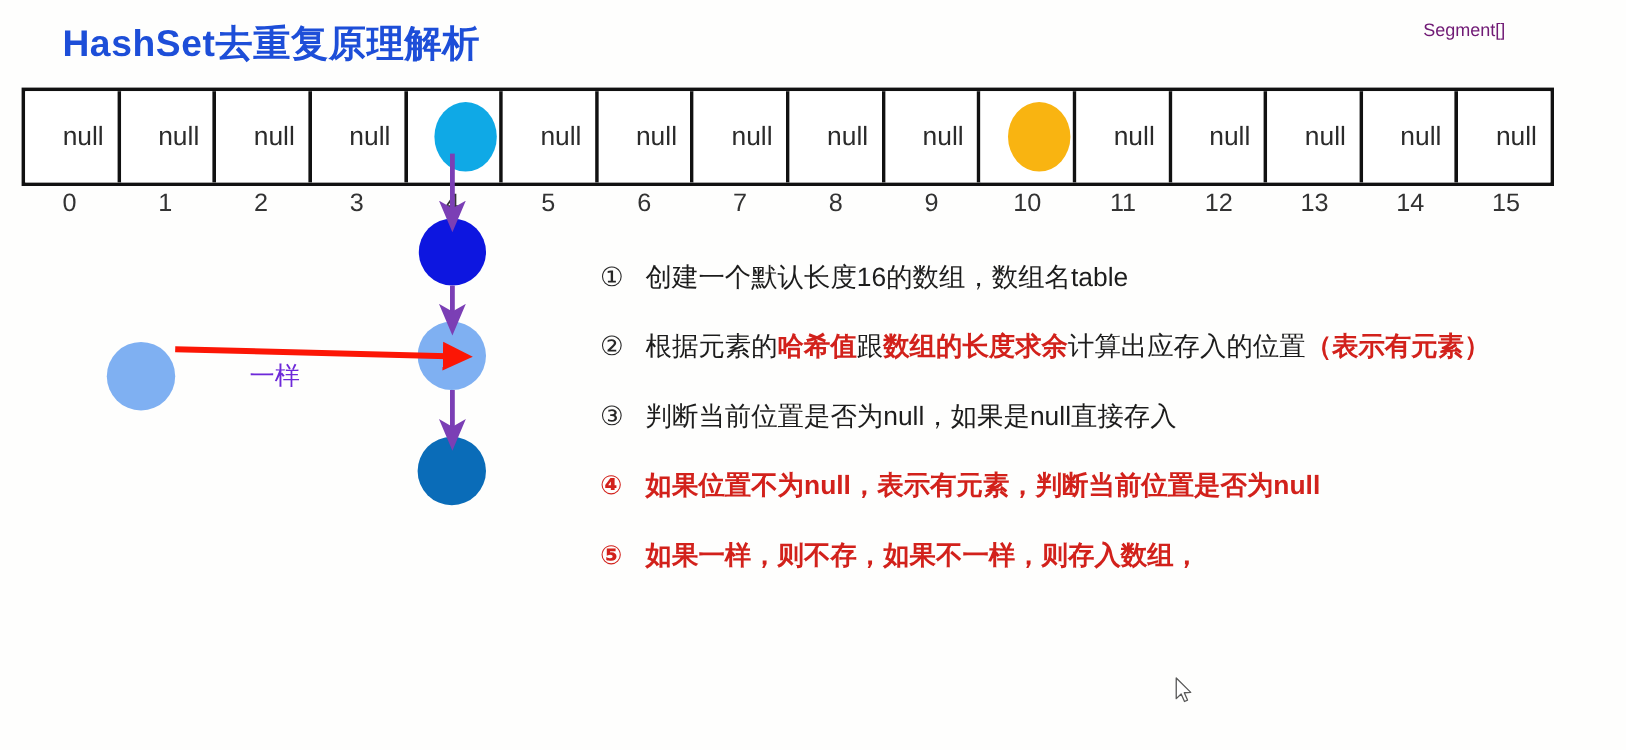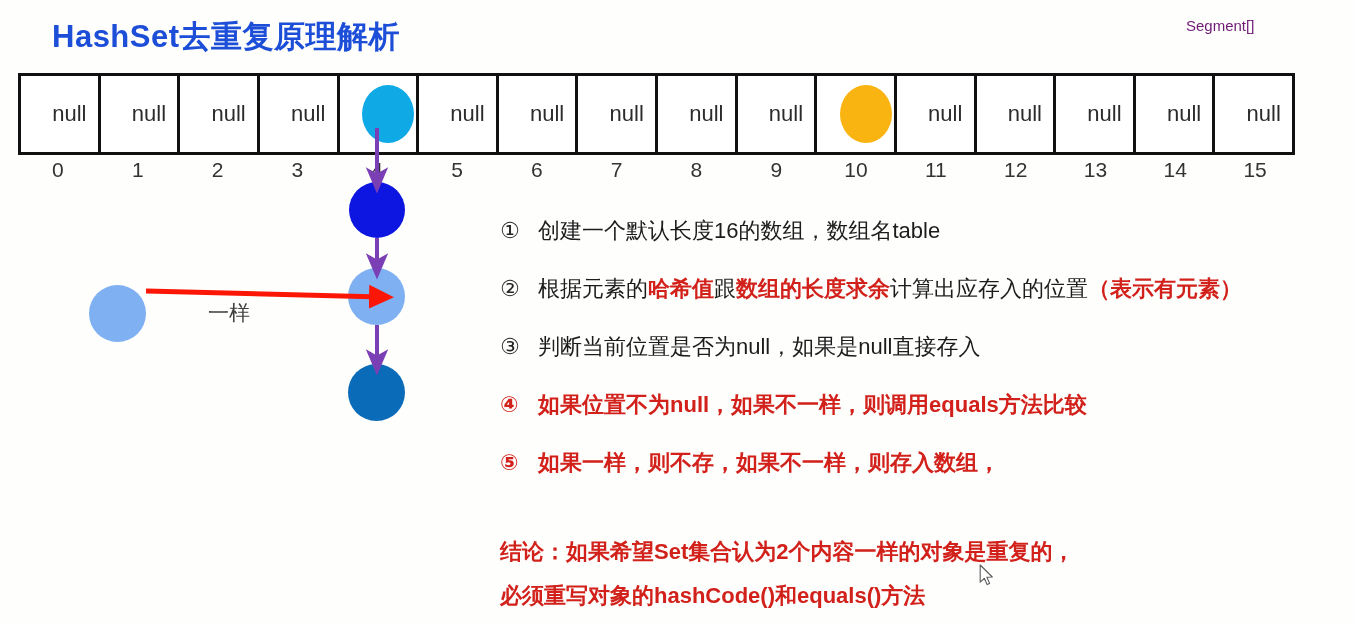--- a/index.html
+++ b/index.html
@@ -107,21 +107,21 @@
     left: 0; top: 0;
     width: 1355px; height: 625px;
     pointer-events: none;
   }
 
   #same-label {
     position: absolute;
     left: 208px;
     top: 299px;
     font-size: 21px;
-    color: #404040;
+    color: #6d28d9;
     white-space: nowrap;
   }
 
   
   #step-list {
     position: absolute;
     left: 500px;
     top: 216px;
     width: 800px;
   }
@@ -284,30 +284,26 @@
     <div class="step-row plain" id="step-2">
       <span class="step-marker">②</span>
         <span class="step-text"><span>根据元素的</span><span class="hl">哈希值</span><span>跟</span><span class="hl">数组的长度求余</span><span>计算出应存入的位置</span><span class="hl">（表示有元素）</span></span>
     </div>
     <div class="step-row plain" id="step-3">
       <span class="step-marker">③</span>
         <span class="step-text"><span>判断当前位置是否为null，如果是null直接存入</span></span>
     </div>
     <div class="step-row red" id="step-4">
       <span class="step-marker">④</span>
-        <span class="step-text"><span>如果位置不为null，如果不一样，则调用equals方法比较</span></span>
+        <span class="step-text"><span>如果位置不为null，表示有元素，判断当前位置是否为null</span></span>
     </div>
     <div class="step-row red" id="step-5">
       <span class="step-marker">⑤</span>
         <span class="step-text"><span>如果一样，则不存，如果不一样，则存入数组，</span></span>
     </div>
   </div>
 
-  <div id="conclusion">
-    <div>结论：如果希望Set集合认为2个内容一样的对象是重复的，</div>
-    <div>必须重写对象的hashCode()和equals()方法</div>
-  </div>
 
   <svg id="mouse-cursor" viewBox="0 0 16 24">
     <path d="M1.2,1 L1.2,18.2 L5.3,14.3 L8.1,20.6 L10.6,19.4 L7.9,13.3 L13.3,13.0 Z" fill="#ffffff" stroke="#5a5a5a" stroke-width="1.1" stroke-linejoin="round"></path>
   </svg>
 
 </div>
 
 </body></html>

